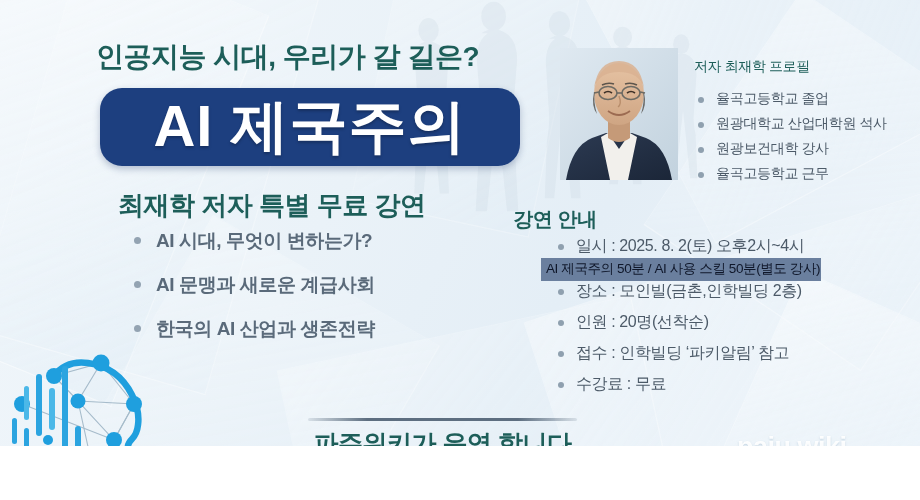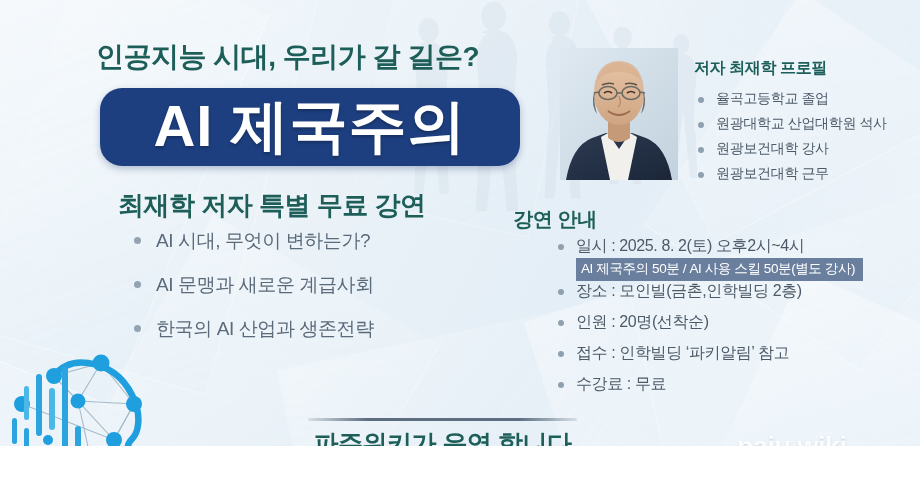--- a/index.html
+++ b/index.html
@@ -97,21 +97,21 @@
     top: 228px;
     margin: 0;
     padding: 0;
     list-style: none;
   }
   .left-list li {
     position: relative;
     padding-left: 26px;
     margin-bottom: 18px;
     font-size: 19px;
-    font-weight: normal;
+    font-weight: bold;
     color: #5a6a7a;
     letter-spacing: -0.4px;
     white-space: nowrap;
   }
   .left-list li::before {
     content: "";
     position: absolute;
     left: 4px;
     top: 9px;
     width: 7px;
@@ -127,22 +127,22 @@
     top: 48px;
     width: 118px;
     height: 132px;
     overflow: hidden;
     background: #b9c7d4;
   }
   .profile-title {
     position: absolute;
     left: 694px;
     top: 58px;
-    font-size: 16px;
-    font-weight: bold;
+    font-size: 14px;
+    font-weight: normal;
     color: #1d5e59;
     letter-spacing: -0.4px;
     white-space: nowrap;
   }
   .profile-list {
     position: absolute;
     left: 696px;
     top: 90px;
     margin: 0;
     padding: 0;
@@ -206,27 +206,27 @@
     position: absolute;
     left: 2px;
     top: 8px;
     width: 6px;
     height: 6px;
     border-radius: 50%;
     background: #8fa0af;
   }
   .info-note {
     position: absolute;
-    left: 576px;
+    left: 541px;
     top: 258px;
     background: #6a7f9e;
-    color: #ffffff;
+    color: #0f172a;
     font-size: 13.5px;
     letter-spacing: -0.4px;
-    padding: 2px 8px 3px 5px;
+    padding: 2px 1px 3px 5px;
     white-space: nowrap;
   }
 
   
   .footer-box {
     position: absolute;
     left: 300px;
     top: 418px;
     width: 285px;
     height: 50px;
@@ -377,21 +377,21 @@
       <path d="M48 63 q11 8 22 0" stroke="#9c6b51" stroke-width="1.8" fill="none"></path>
     </svg>
   </div>
 
   <div class="profile-title">저자 최재학 프로필</div>
 
   <ul class="profile-list">
     <li>율곡고등학교 졸업</li>
     <li>원광대학교 산업대학원 석사</li>
     <li>원광보건대학 강사</li>
-    <li>원광보건대학 근무</li>
+    <li>율곡고등학교 근무</li>
   </ul>
 
   <div class="info-title">
     <span>강연 안내</span>
   </div>
 
   <ul class="info-list">
     <li>일시 : 2025. 8. 2(토) 오후2시~4시</li>
     <li style="margin-top:24px">장소 : 모인빌(금촌,인학빌딩 2층)</li>
     <li>인원 : 20명(선착순)</li>

